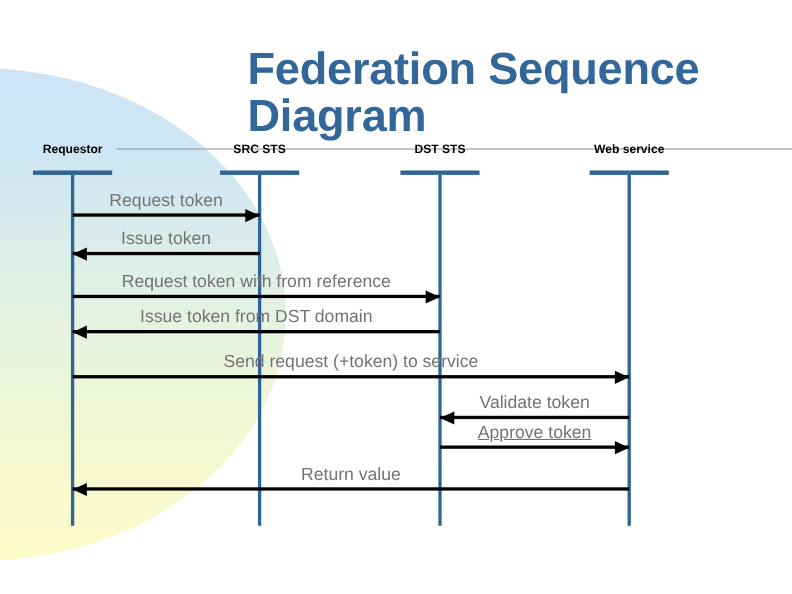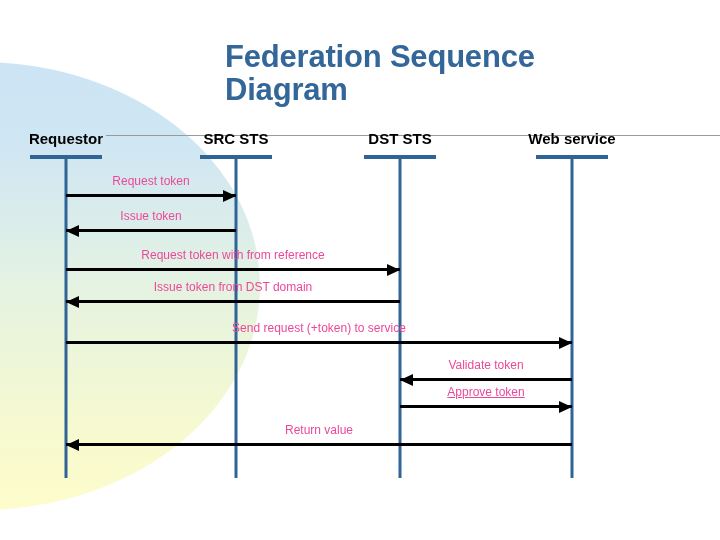--- a/index.html
+++ b/index.html
@@ -34,40 +34,40 @@
                 #fdfccb 100%);
   }
 
   
   #title {
     position: absolute;
     left: 225px;
     top: 41px;
     width: 420px;
     color: #336699;
-    font-size: 31px;
+    font-size: 41px;
     font-weight: bold;
     line-height: 1.06;
     letter-spacing: -0.2px;
   }
 
   
   #header-rule {
     position: absolute;
     left: 106px;
     top: 135px;
     width: 614px;
     height: 1px;
     background: #9a9a9a;
   }
   .lifeline-label {
     position: absolute;
     white-space: nowrap;
     color: #000000;
-    font-size: 15px;
+    font-size: 11px;
     font-weight: bold;
     transform: translateX(-50%);
     background: transparent;
   }
   .lifeline-head {
     position: absolute;
     height: 4px;
     background: #2e6496;
     transform: translateX(-50%);
   }
@@ -89,22 +89,22 @@
     width: 0;
     height: 0;
     border-top: 6px solid transparent;
     border-bottom: 6px solid transparent;
   }
   .msg-head.right { border-left: 13px solid #000000; }
   .msg-head.left  { border-right: 13px solid #000000; }
   .msg-label {
     position: absolute;
     white-space: nowrap;
-    color: #ec4899;
-    font-size: 12px;
+    color: #737373;
+    font-size: 16px;
     font-weight: normal;
     transform: translateX(-50%);
   }
 </style>
 </head>
 <body>
 
 <div id="slide">
 
   <div id="bg-decor"></div>

